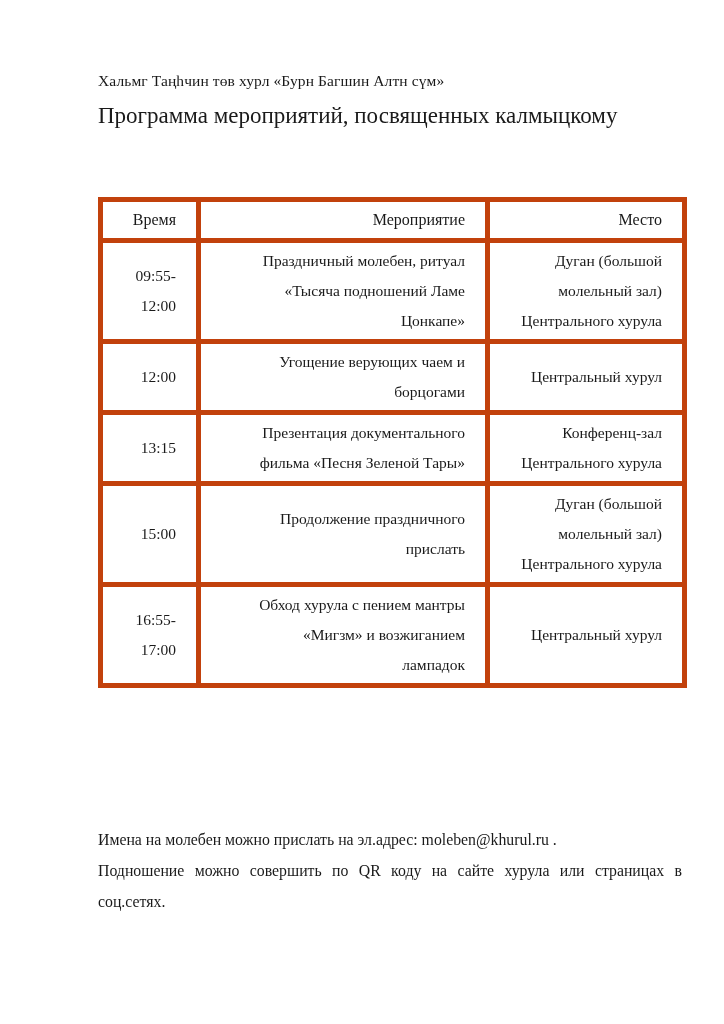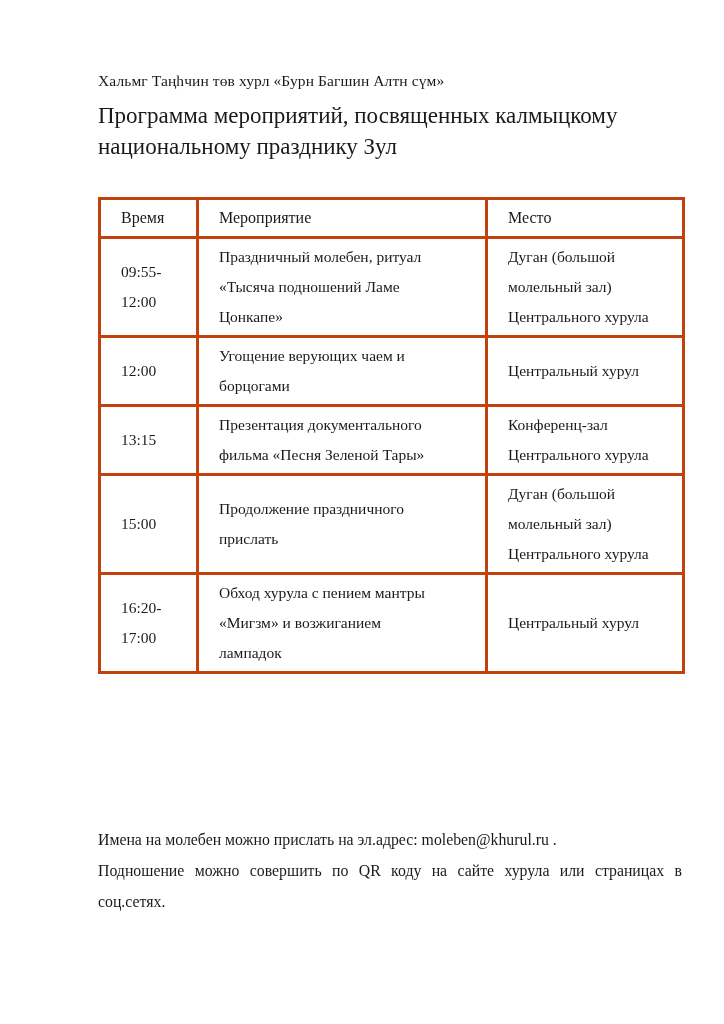--- a/index.html
+++ b/index.html
@@ -56,23 +56,23 @@
   
   .schedule {
     position: absolute;
     left: 98px;
     top: 197px;
     width: 584px;
     border-collapse: collapse;
     table-layout: fixed;
   }
   .schedule td, .schedule th {
-    border: 3px solid #c2410c;
+    border: 5px solid #c2410c;
     vertical-align: middle;
-    text-align: left;
+    text-align: right;
     font-weight: normal;
     font-size: 15.5px;
     line-height: 30px;
     padding: 3px 20px;
   }
   .schedule th {
     height: 30px;
     font-size: 16px;
   }
   .col-time   { width: 98px; }
@@ -98,21 +98,20 @@
   .para.p3 { top: 855px; }
 </style>
 </head>
 <body>
 
 <div class="page">
 
   <div class="head-block">
     <div class="org-line kalmyk">Хальмг Таңһчин төв хурл «Бурн Багшин Алтн сүм»</div>
     <div class="prog-line">Программа мероприятий, посвященных калмыцкому</div>
-    <div class="prog-line second">национальному празднику Зул</div>
   </div>
 
   <table class="schedule">
     <colgroup>
       <col class="col-time">
       <col class="col-event">
       <col class="col-place">
     </colgroup>
     <thead>
       <tr>
@@ -172,21 +171,21 @@
           <span>прислать</span>
         </td>
         <td class="cell-lines">
           <span>Дуган (большой</span>
           <span>молельный зал)</span>
           <span>Центрального хурула</span>
         </td>
       </tr>
       <tr>
         <td class="cell-lines">
-          <span>16:20-</span>
+          <span>16:55-</span>
           <span>17:00</span>
         </td>
         <td class="cell-lines">
           <span>Обход хурула с пением мантры</span>
           <span>«Мигзм» и возжиганием</span>
           <span>лампадок</span>
         </td>
         <td class="cell-lines">
           <span>Центральный хурул</span>
         </td>

